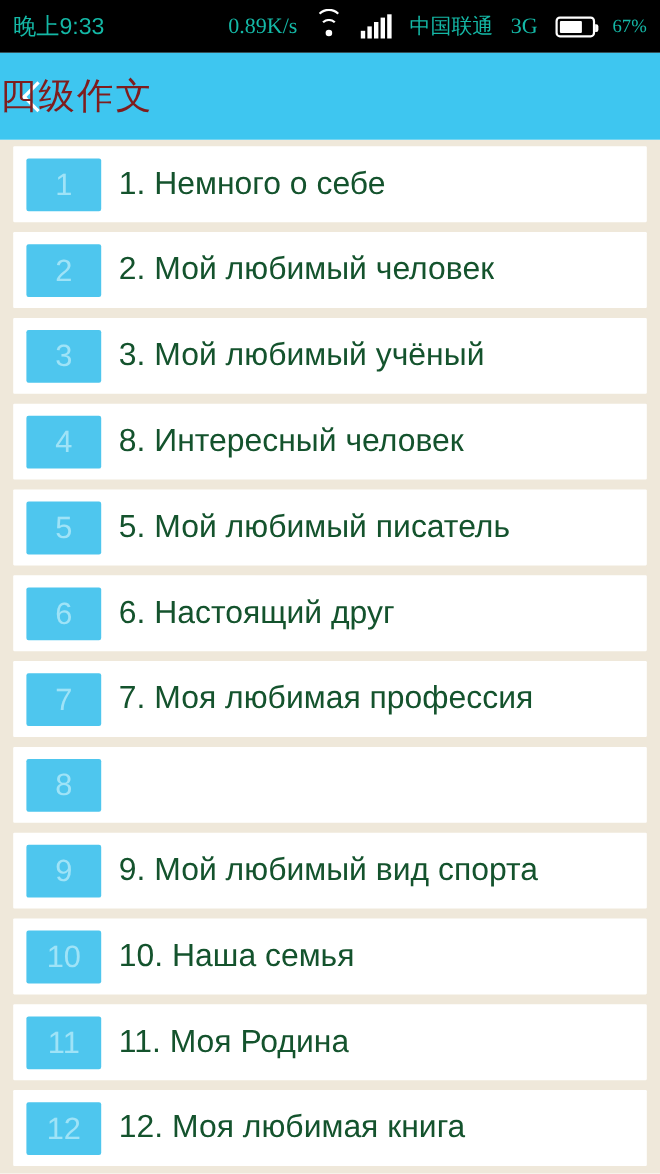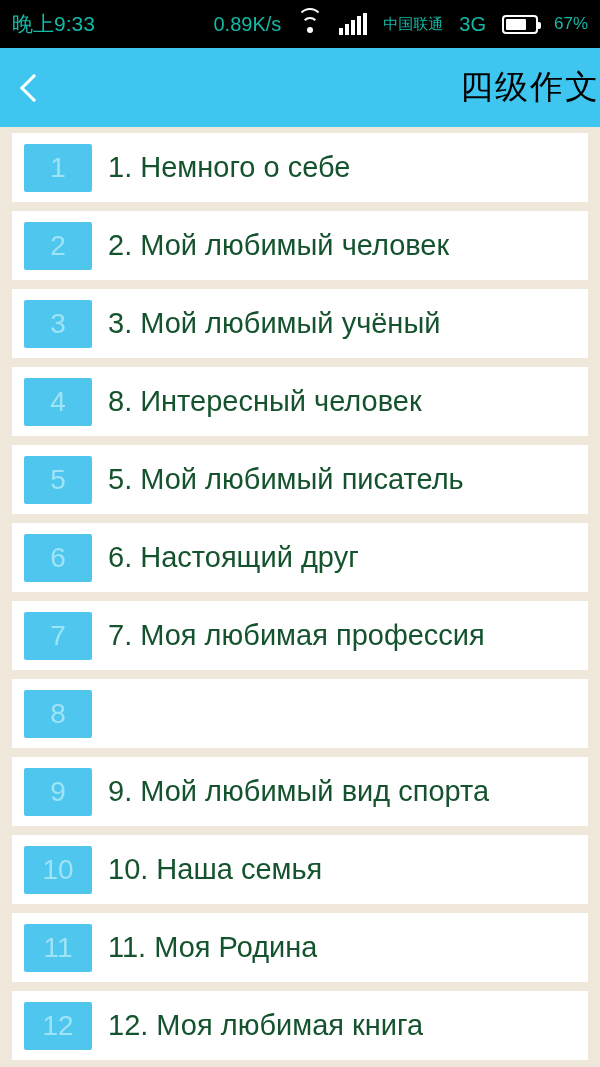--- a/index.html
+++ b/index.html
@@ -31,20 +31,21 @@
     align-items: center;
     gap: 6px;
     flex: 0 0 auto;
   }
   .status-right {
     display: flex;
     align-items: center;
     gap: 16px;
     margin-left: auto;
     flex: 0 0 auto;
+    font-family: Liberation Serif, serif;
   }
   .status-time { font-size: 21px; }
   .net-speed { font-size: 20px; }
 
   
   .wifi-icon {
     width: 26px;
     height: 20px;
     position: relative;
     display: inline-block;
@@ -82,21 +83,21 @@
     width: 4px;
     background: #ffffff;
     display: block;
   }
   .signal-icon span:nth-child(1) { height: 7px; }
   .signal-icon span:nth-child(2) { height: 11px; }
   .signal-icon span:nth-child(3) { height: 15px; }
   .signal-icon span:nth-child(4) { height: 19px; }
   .signal-icon span:nth-child(5) { height: 22px; }
 
-  .carrier { font-size: 15px; }
+  .carrier { font-size: 19px; }
   .network-type { font-size: 20px; }
 
   
   .battery-icon {
     width: 36px;
     height: 19px;
     border: 2px solid #ffffff;
     border-radius: 4px;
     position: relative;
     box-sizing: border-box;
@@ -141,22 +142,22 @@
     width: 17px;
     height: 17px;
     border-left: 3px solid #ffffff;
     border-bottom: 3px solid #ffffff;
     transform: rotate(45deg);
     margin-left: 6px;
   }
   .app-title {
     position: absolute;
     left: 0; right: 0;
-    text-align: right;
-    color: #000000;
+    text-align: left;
+    color: #7f1d1d;
     font-size: 33px;
     letter-spacing: 2px;
     pointer-events: none;
   }
 
   
   .list {
     background: #efe8da;
     padding: 6px 12px 0 12px;
     box-sizing: border-box;

